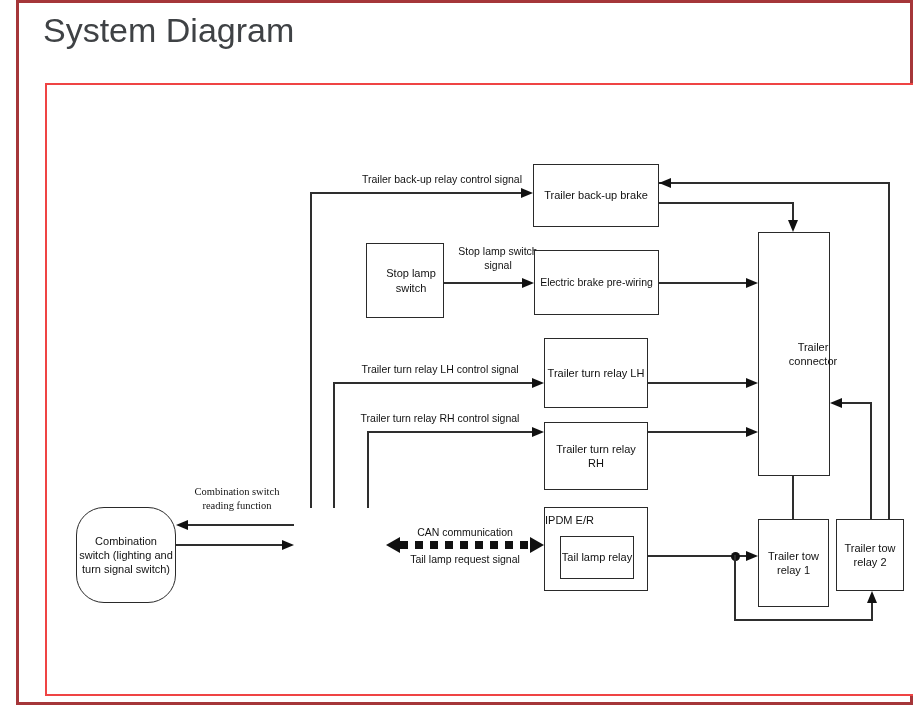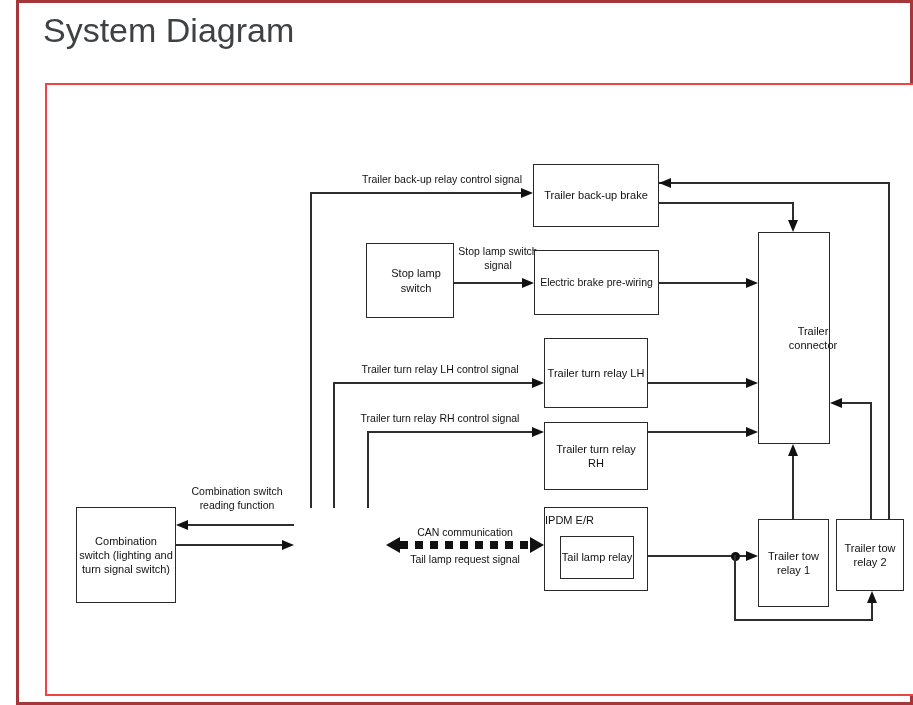--- a/index.html
+++ b/index.html
@@ -113,31 +113,31 @@
 
     <div class="line" style="left:687px;top:470px;width:2px;height:65px;"></div>
     <div class="line" style="left:687px;top:534px;width:139px;height:2px;"></div>
     <div class="line" style="left:824px;top:518px;width:2px;height:17px;"></div>
     <div class="ar ar-u" style="left:820px;top:506px;"></div>
 
     <div class="lbl nowrap" style="left:290px;top:88px;width:210px;">Trailer back-up relay control signal</div>
     <div class="lbl" style="left:408px;top:160px;width:86px;">Stop lamp switch signal</div>
     <div class="lbl nowrap" style="left:288px;top:278px;width:210px;">Trailer turn relay LH control signal</div>
     <div class="lbl nowrap" style="left:288px;top:327px;width:210px;">Trailer turn relay RH control signal</div>
-    <div class="lbl" style="left:139px;top:400px;width:102px;">Combination switch reading function</div>
+    <div class="lbl" style="left:139px;top:400px;width:102px;font-family:Liberation Serif, serif;">Combination switch reading function</div>
     <div class="lbl nowrap" style="left:348px;top:441px;width:140px;">CAN communication</div>
     <div class="lbl nowrap" style="left:348px;top:468px;width:140px;">Tail lamp request signal</div>
 
     <div class="box" style="left:486px;top:79px;width:126px;height:63px;">Trailer back-up brake</div>
-    <div class="box" style="left:319px;top:158px;width:88px;height:75px;padding-left:14px;">Stop lamp switch</div>
+    <div class="box" style="left:319px;top:158px;width:78px;height:75px;padding-left:14px;">Stop lamp switch</div>
     <div class="box nowrap" style="left:487px;top:165px;width:125px;height:65px;font-size:10.5px;">Electric brake pre-wiring</div>
     <div class="box" style="left:497px;top:253px;width:104px;height:70px;">Trailer turn relay LH</div>
     <div class="box" style="left:497px;top:337px;width:104px;height:68px;">Trailer turn relay RH</div>
-    <div class="box" style="left:711px;top:147px;width:72px;height:212px;padding-left:40px;">Trailer connector</div>
-    <div class="box" style="left:29px;top:422px;width:100px;height:96px;">Combination switch (lighting and turn signal switch)</div>
+    <div class="box" style="left:711px;top:147px;width:72px;height:244px;padding-left:40px;">Trailer connector</div>
+    <div class="box" style="left:29px;top:422px;width:100px;height:96px;border-radius:28px;">Combination switch (lighting and turn signal switch)</div>
 
     <div class="box" style="left:497px;top:422px;width:104px;height:84px;">
       <span class="ipdm-label">IPDM E/R</span>
       <span class="inner-box">Tail lamp relay</span>
     </div>
 
     <div class="box" style="left:711px;top:434px;width:71px;height:88px;">Trailer tow relay 1</div>
     <div class="box" style="left:789px;top:434px;width:68px;height:72px;">Trailer tow relay 2</div>
 
   </div>

